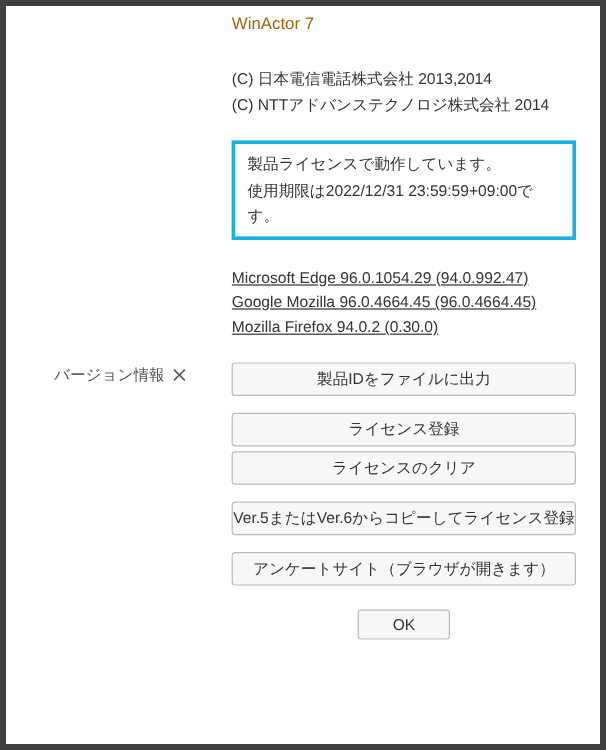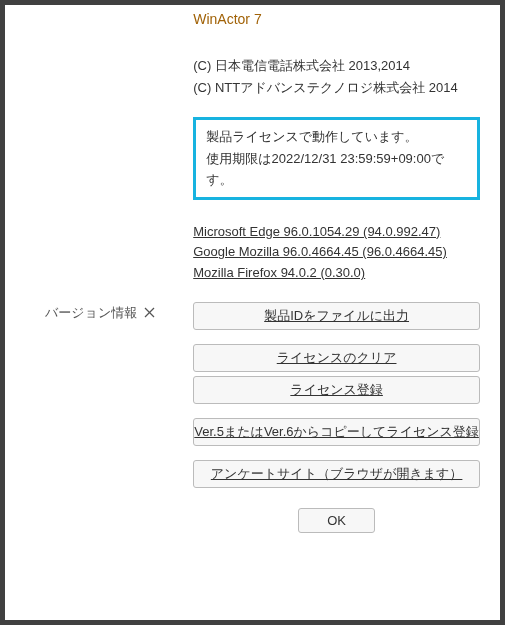--- a/index.html
+++ b/index.html
@@ -69,21 +69,20 @@
       margin-bottom: 18px;
       line-height: 1.6;
       font-size: 13px;
       text-decoration: underline;
     }
     .button-group {
       display: flex;
       flex-direction: column;
       gap: 4px;
       margin-bottom: 14px;
-      text-decoration: underline;
     }
     .wide-btn {
       width: 100%;
       padding: 4px 0;
       background: #f7f7f7;
       border: 1px solid #bbb;
       border-radius: 3px;
       font-size: 13px;
       font-family: inherit;
       color: #333;
@@ -140,22 +139,22 @@
       <div>Microsoft Edge 96.0.1054.29 (94.0.992.47)</div>
       <div>Google Mozilla 96.0.4664.45 (96.0.4664.45)</div>
       <div>Mozilla Firefox 94.0.2 (0.30.0)</div>
     </div>
 
     <div class="button-group">
       <button class="wide-btn">製品IDをファイルに出力</button>
     </div>
 
     <div class="button-group">
+      <button class="wide-btn">ライセンス登録</button>
       <button class="wide-btn">ライセンスのクリア</button>
-      <button class="wide-btn">ライセンス登録</button>
     </div>
 
     <div class="button-group">
       <button class="wide-btn">Ver.5またはVer.6からコピーしてライセンス登録</button>
     </div>
 
     <div class="button-group">
       <button class="wide-btn">アンケートサイト（ブラウザが開きます）</button>
     </div>
 

